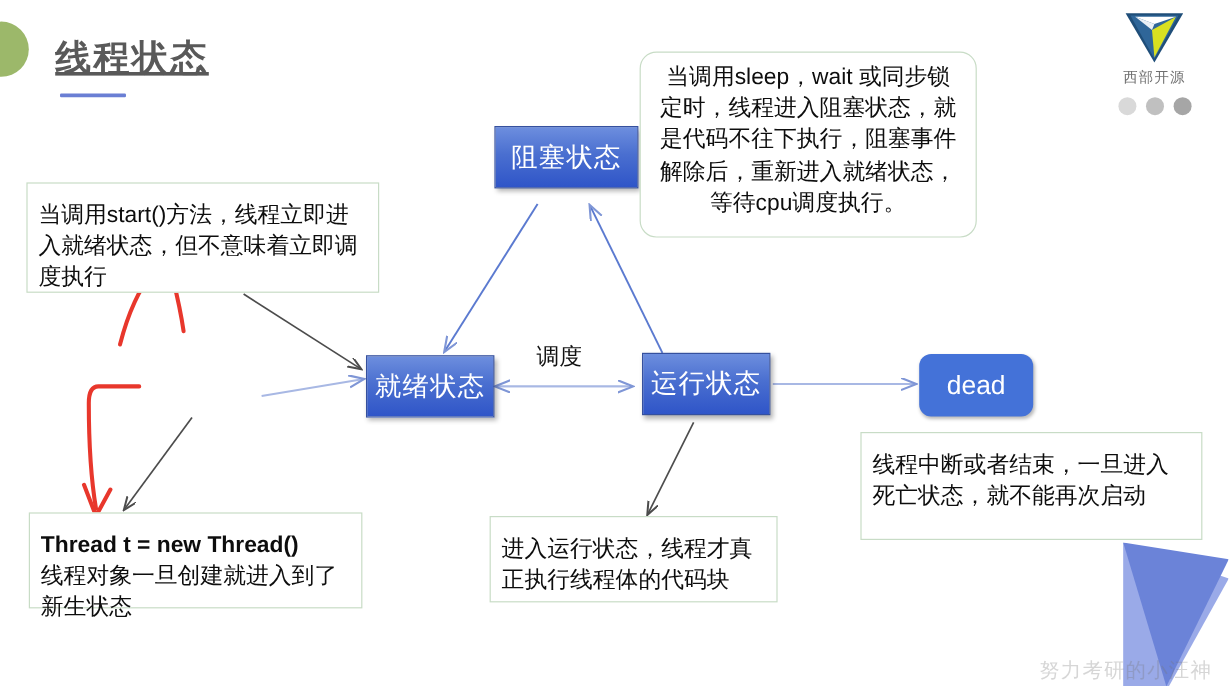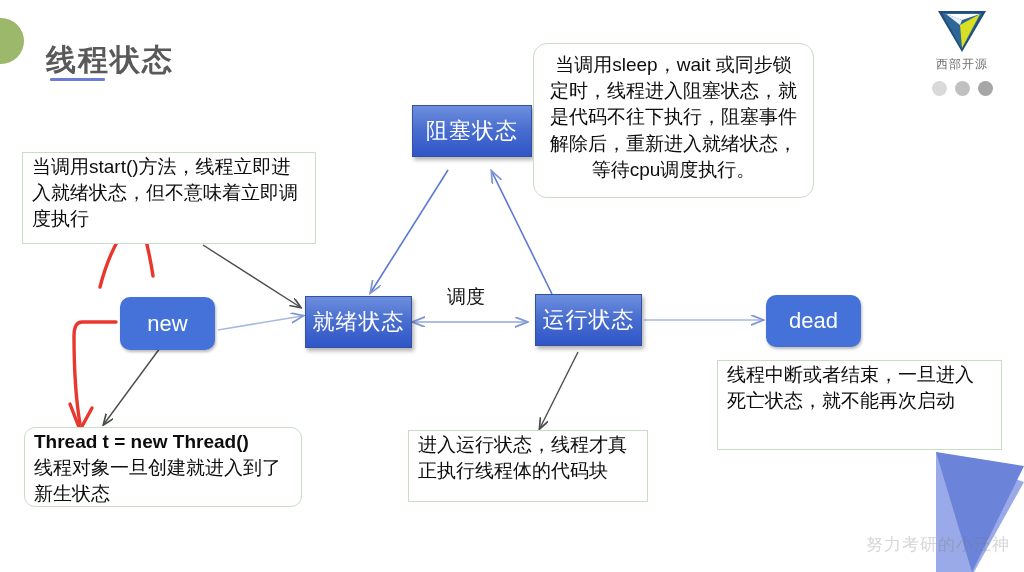--- a/index.html
+++ b/index.html
@@ -20,26 +20,27 @@
   
   .deco-circle {
     position: absolute;
     left: -22px; top: 18px;
     width: 46px; height: 46px;
     border-radius: 50%;
     background: #9CB86A;
   }
   .title {
     position: absolute;
-    left: 46px; top: 40px;
+    left: 46px; top: 28px;
     font-size: 30px;
     font-weight: bold;
     color: #595959;
     letter-spacing: 2px;
     white-space: nowrap;
+    text-decoration: underline;
   }
   .title-rule {
     position: absolute;
     left: 50px; top: 78px;
     width: 55px; height: 3px;
     background: #6a7fd4;
     border-radius: 1px;
   }
 
   
@@ -70,21 +71,21 @@
     border-radius: 50%;
   }
   .logo-dots i:nth-child(1){ background:#d9d9d9; }
   .logo-dots i:nth-child(2){ background:#c0c0c0; }
   .logo-dots i:nth-child(3){ background:#a6a6a6; }
 
   .corner-tri { position: absolute; right: 0; bottom: 0; }
 
   .watermark {
     position: absolute;
-    right: 14px; bottom: 16px;
+    right: 14px; bottom: 2px;
     font-size: 17px;
     color: rgba(120,120,120,0.30);
     letter-spacing: 1px;
     white-space: nowrap;
     font-family: Liberation Serif, serif;
   }
 
   
   .node {
     position: absolute;
@@ -110,21 +111,21 @@
 
   
   .callout {
     position: absolute;
     box-sizing: border-box;
     background: #ffffff;
     border: 1px solid #c8dcc6;
     color: #0d0d0d;
     font-size: 19px;
     line-height: 1.38;
-    padding: 1px 9px;
+    padding: 14px 9px;
   }
   .callout.rounded { border-radius: 14px; text-align: center; padding: 8px 12px; }
   .callout .bold-line { font-weight: bold; }
 
   .edge-label {
     position: absolute;
     font-size: 19px;
     color: #111111;
     white-space: nowrap;
     text-align: right;
@@ -198,23 +199,20 @@
     <g stroke="#e8372c" stroke-width="3.4" fill="none" stroke-linecap="round" stroke-linejoin="round">
       <path d="M100,287 C108,256 118,238 128,226"></path>
       <path d="M108,240 L128,224 L146,238"></path>
       <path d="M144,232 C148,248 151,262 153,276"></path>
       <path d="M116,322 L82,322 C76,322 74,328 74,336 C74,372 76,400 80,424"></path>
       <path d="M70,404 L80,430 L92,408"></path>
       <path d="M104,438 L140,436 L140,462 L104,462 Z"></path>
     </g>
   </svg>
 
-  <div class="node node-round node-en" style="left:120px; top:297px; width:95px; height:53px;">
-    <span>new</span>
-  </div>
 
   <div class="node node-square node-cn" style="left:412px; top:105px; width:120px; height:52px;">
     <span>阻塞状态</span>
   </div>
 
   <div class="node node-square node-cn" style="left:305px; top:296px; width:107px; height:52px;">
     <span>就绪状态</span>
   </div>
 
   <div class="node node-square node-cn" style="left:535px; top:294px; width:107px; height:52px;">
@@ -224,21 +222,21 @@
   <div class="node node-round node-en" style="left:766px; top:295px; width:95px; height:52px;">
     <span>dead</span>
   </div>
 
   <div class="edge-label" style="left:447px; top:284px;">调度</div>
 
   <div class="callout" style="left:22px; top:152px; width:294px; height:92px;">当调用start()方法，线程立即进入就绪状态，但不意味着立即调度执行</div>
 
   <div class="callout rounded" style="left:533px; top:43px; width:281px; height:155px;">当调用sleep，wait 或同步锁定时，线程进入阻塞状态，就是代码不往下执行，阻塞事件解除后，重新进入就绪状态，等待cpu调度执行。</div>
 
-  <div class="callout" style="left:24px; top:427px; width:278px; height:80px;border-radius:11px;">
+  <div class="callout" style="left:24px; top:427px; width:278px; height:80px;">
     <div class="bold-line">Thread t = new Thread()</div>
     <div>线程对象一旦创建就进入到了新生状态</div>
   </div>
 
   <div class="callout" style="left:408px; top:430px; width:240px; height:72px;">进入运行状态，线程才真正执行线程体的代码块</div>
 
   <div class="callout" style="left:717px; top:360px; width:285px; height:90px;">线程中断或者结束，一旦进入死亡状态，就不能再次启动</div>
 
   <div class="watermark">努力考研的小汪神</div>
 

